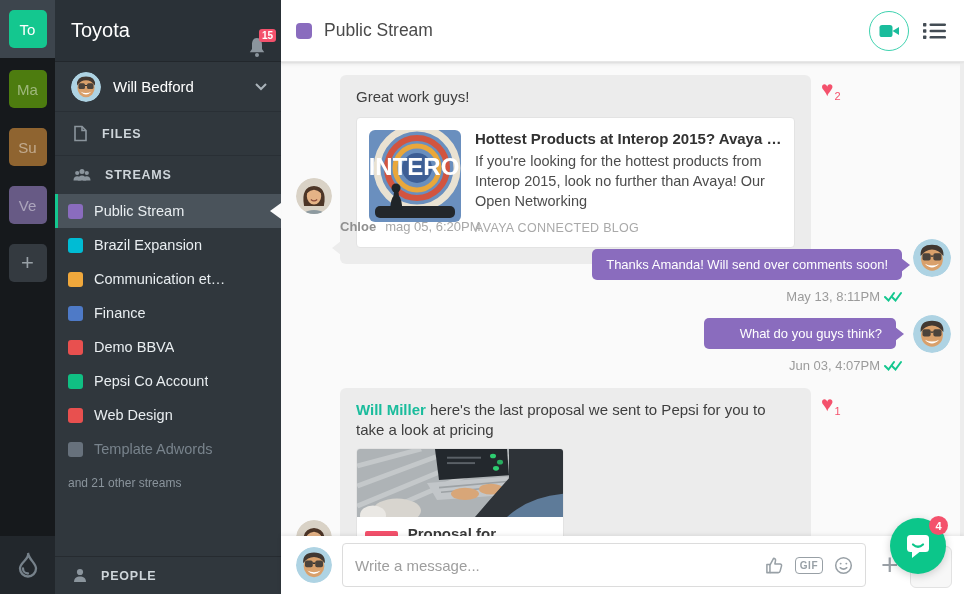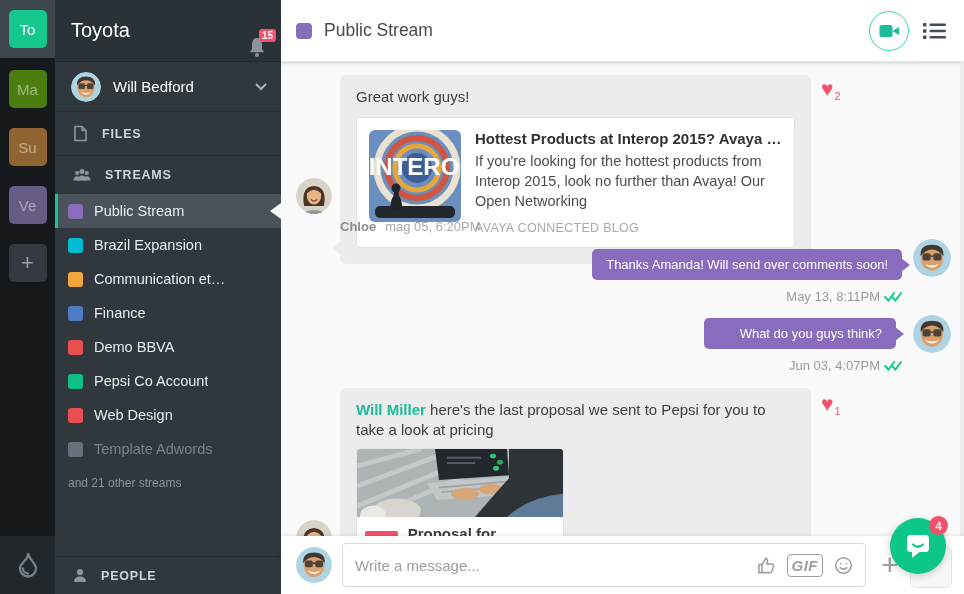--- a/index.html
+++ b/index.html
@@ -129,22 +129,22 @@
             box-shadow:0 -1px 4px rgba(0,0,0,.09); }
   .composer .avatar { width:36px; height:36px; }
   .input-wrap { margin-left:10px; width:524px; height:44px; border:1px solid #dcdcdc;
             border-radius:4px; background:#fff; display:flex; align-items:center;
             padding:0 12px; }
   .input-wrap input { flex:1; border:none; outline:none; font-size:15px; color:#444;
             font-family:"Liberation Sans", sans-serif; background:transparent; }
   .input-wrap input::placeholder { color:#9e9e9e; }
   .in-icons { display:flex; align-items:center; gap:11px; }
   .gif-chip { border:1.4px solid #98a0a6; color:#98a0a6; border-radius:4px;
-            font-size:15px; font-weight:bold; padding:2px 4px; letter-spacing:.5px;
-            cursor:pointer;font-style:italic; }
+            font-size:10px; font-weight:bold; padding:2px 4px; letter-spacing:.5px;
+            cursor:pointer; }
   .plus-btn { margin-left:15px; font-size:30px; font-weight:300; color:#9aa0a6;
             line-height:1; cursor:pointer; }
   .ghost-btn { position:absolute; right:12px; bottom:6px; width:42px; height:42px;
             border:1px solid #e2e2e2; border-radius:6px; background:#f7f7f7; z-index:6; }
   .widget { position:absolute; right:18px; bottom:20px; width:56px; height:56px;
             border-radius:50%; background:#0cc68a; z-index:10; display:flex;
             align-items:center; justify-content:center; cursor:pointer;
             box-shadow:0 2px 8px rgba(0,0,0,.18); }
   .widget-badge { position:absolute; top:-2px; right:-2px; width:19px; height:19px;
             border-radius:50%; background:#f4516c; color:#fff; font-size:11px;

